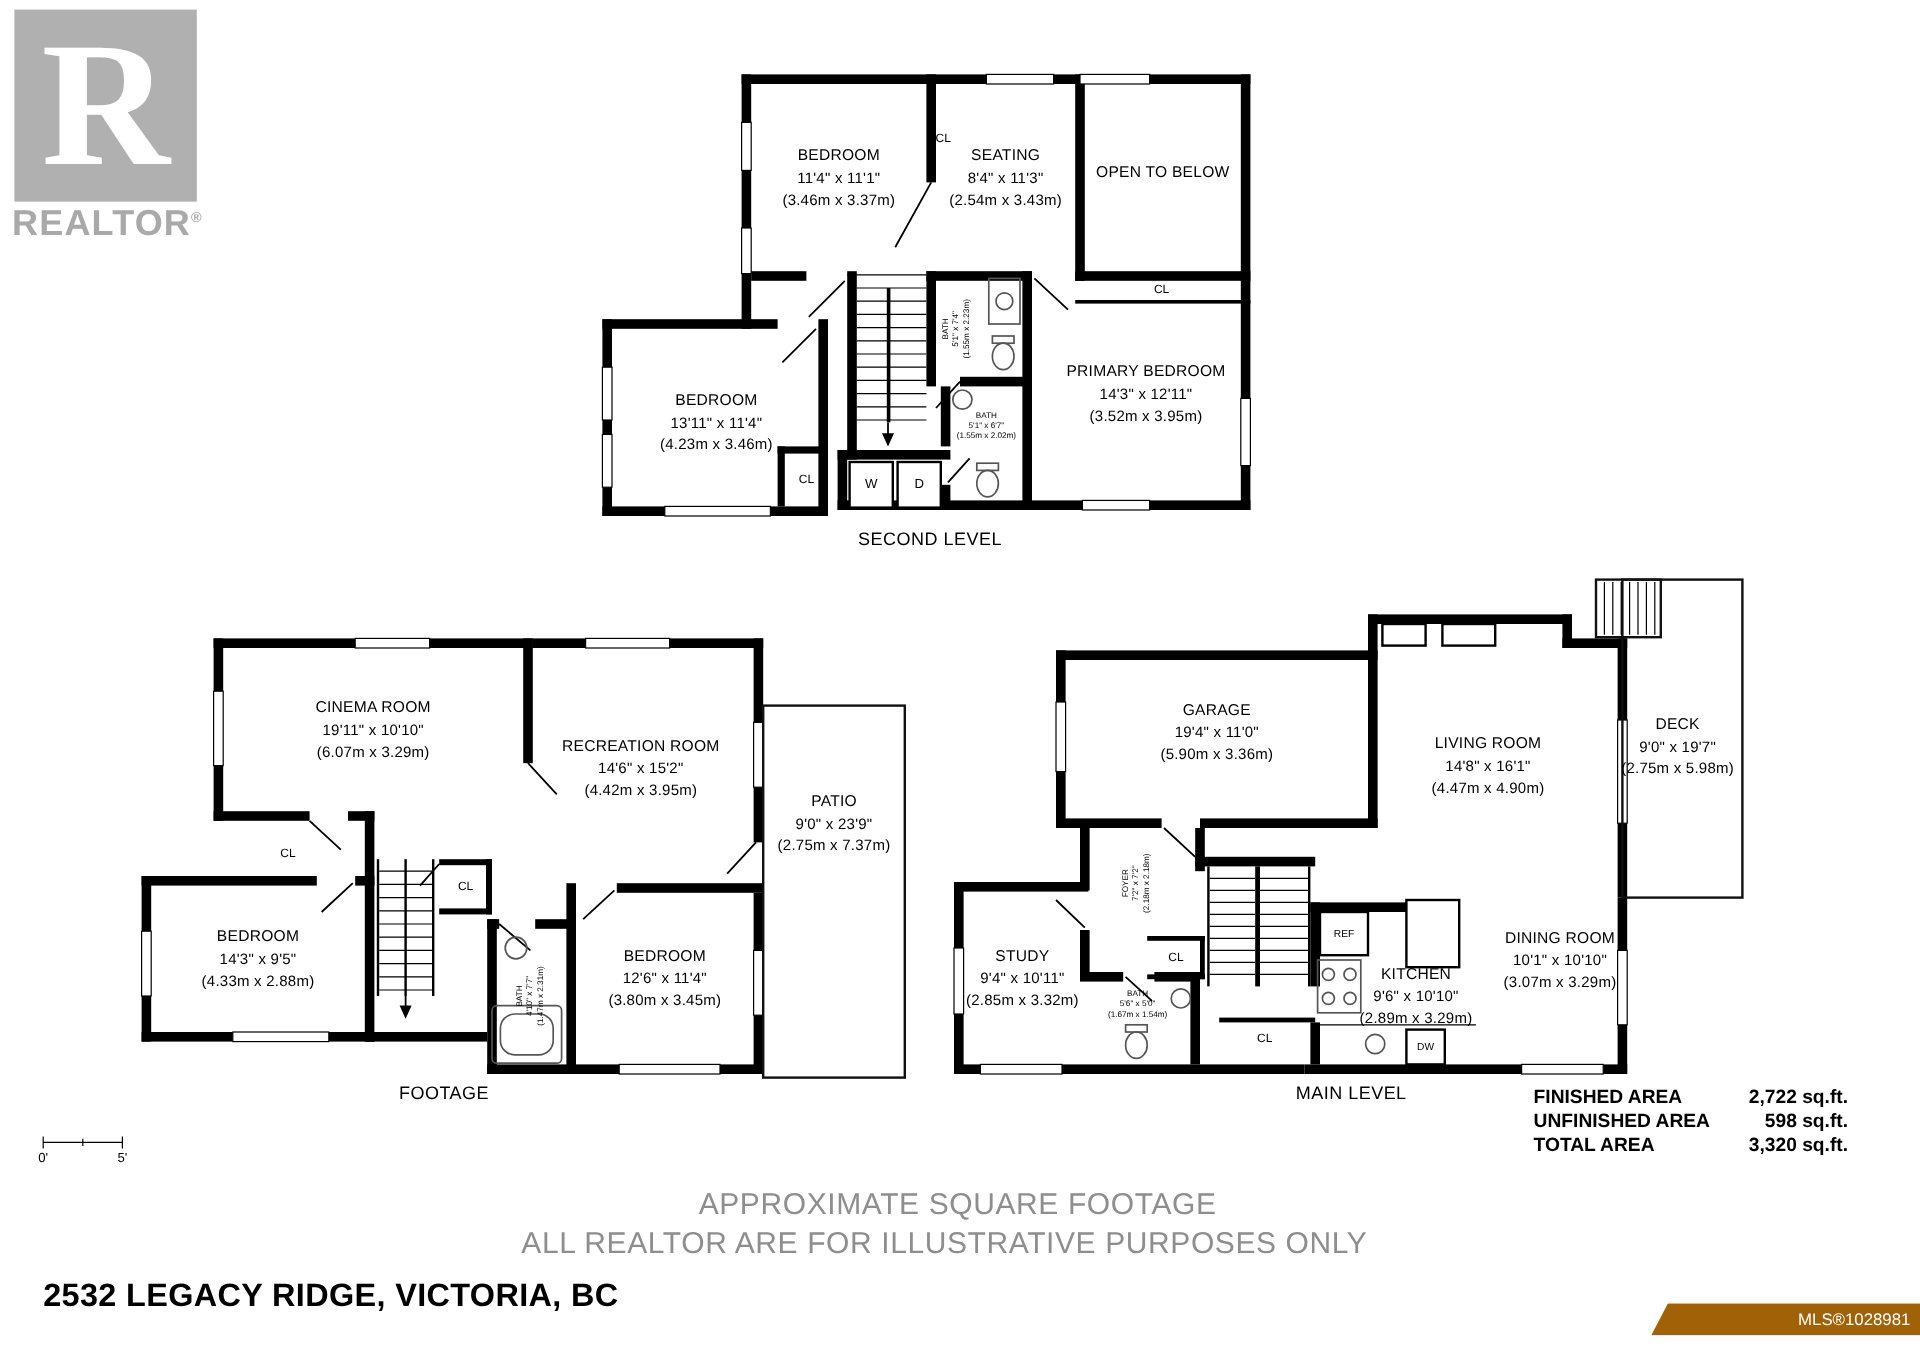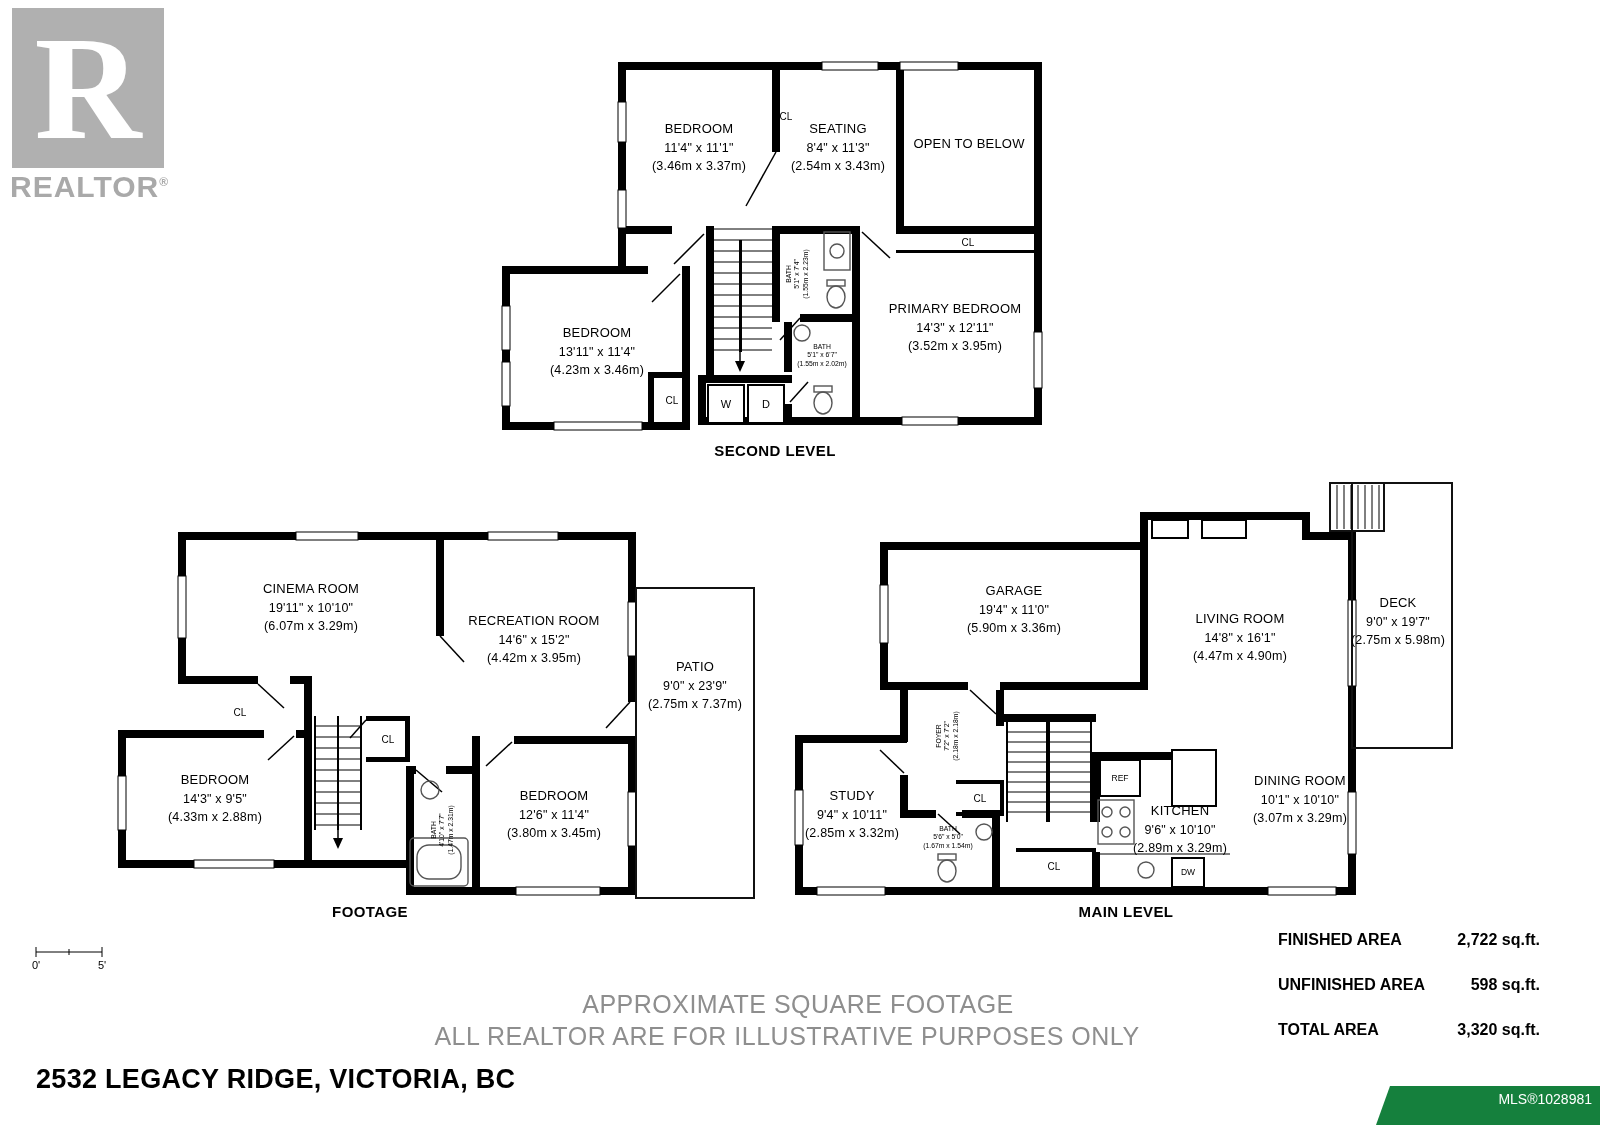--- a/index.html
+++ b/index.html
@@ -19,41 +19,41 @@
                 line-height:1.45; letter-spacing:.2px; white-space:nowrap; }
   .room-label .nm { font-size:13px; }
   .room-label .dm { font-size:12.5px; }
   .tiny { line-height:1.25; letter-spacing:0; }
   .tiny .nm, .tiny .dm { font-size:6.8px; }
   .rot { transform:translate(-50%,-50%) rotate(-90deg); }
   .cl   { position:absolute; transform:translate(-50%,-50%); font-size:10px; }
   .wd   { position:absolute; transform:translate(-50%,-50%); font-size:11px; }
   .appl { position:absolute; transform:translate(-50%,-50%); font-size:8.5px; }
   .lvl-title { position:absolute; transform:translate(-50%,-50%); font-size:15px;
-               font-weight:bold; letter-spacing:.4px; }
+               font-weight:normal; letter-spacing:.4px; }
   .scale-label { position:absolute; transform:translate(-50%,0); font-size:11px; }
   
   .logo-box { position:absolute; left:12px; top:8px; width:152px; height:160px;
               background:#b0b0b0; display:flex; align-items:center; justify-content:center; }
   .logo-r { font-family:"Liberation Serif", serif; font-size:148px; font-weight:bold;
             color:#fff; line-height:1; }
   .brand-text { position:absolute; left:10px; top:170px; font-size:30px; font-weight:bold;
                 color:#a9a9a9; letter-spacing:1px; }
   .brand-text sup { font-size:12px; }
   
   .areas { position:absolute; left:1278px; top:905px; width:262px; font-size:16px; font-weight:bold; }
-  .areas-row { display:flex; justify-content:space-between; line-height:20px;margin-top:25px; }
+  .areas-row { display:flex; justify-content:space-between; line-height:20px; }
   
   .disc { position:absolute; left:787px; transform:translateX(-50%); color:#8e8e8e;
           font-size:25px; letter-spacing:.5px; white-space:nowrap; }
   .disc1 { top:990px;margin-left:11px; } .disc2 { top:1022px; }
   .address { position:absolute; left:36px; top:1064px; font-size:27px; font-weight:bold;
              letter-spacing:.3px; }
-  .mls-bar { position:absolute; left:1376px; top:1086px; width:224px; height:39px;
-             background:#15803d; color:#fff; font-size:14px; line-height:27px; text-align:right;
+  .mls-bar { position:absolute; left:1376px; top:1086px; width:224px; height:27px;
+             background:#a16207; color:#fff; font-size:14px; line-height:27px; text-align:right;
              padding-right:8px; clip-path:polygon(14px 0,100% 0,100% 100%,0 100%); }
 </style>
 </head>
 <body>
 
 <div class="page">
 
   <svg class="plan-svg" width="1600" height="1130" viewBox="0 0 1600 1130">
 
     <g>

